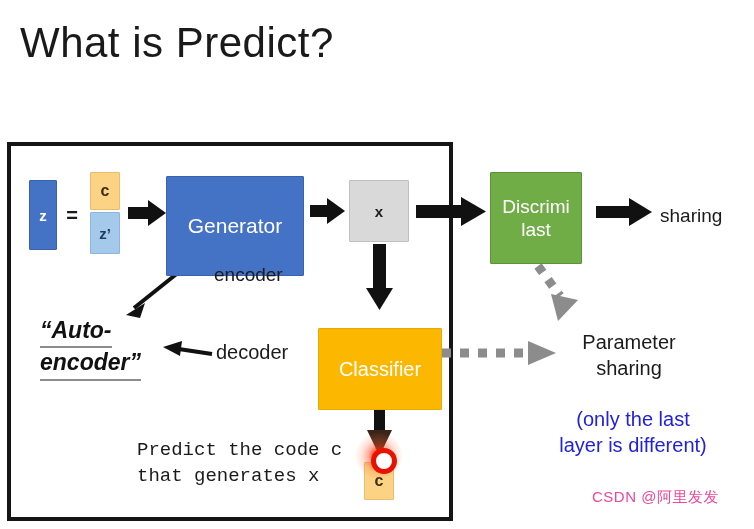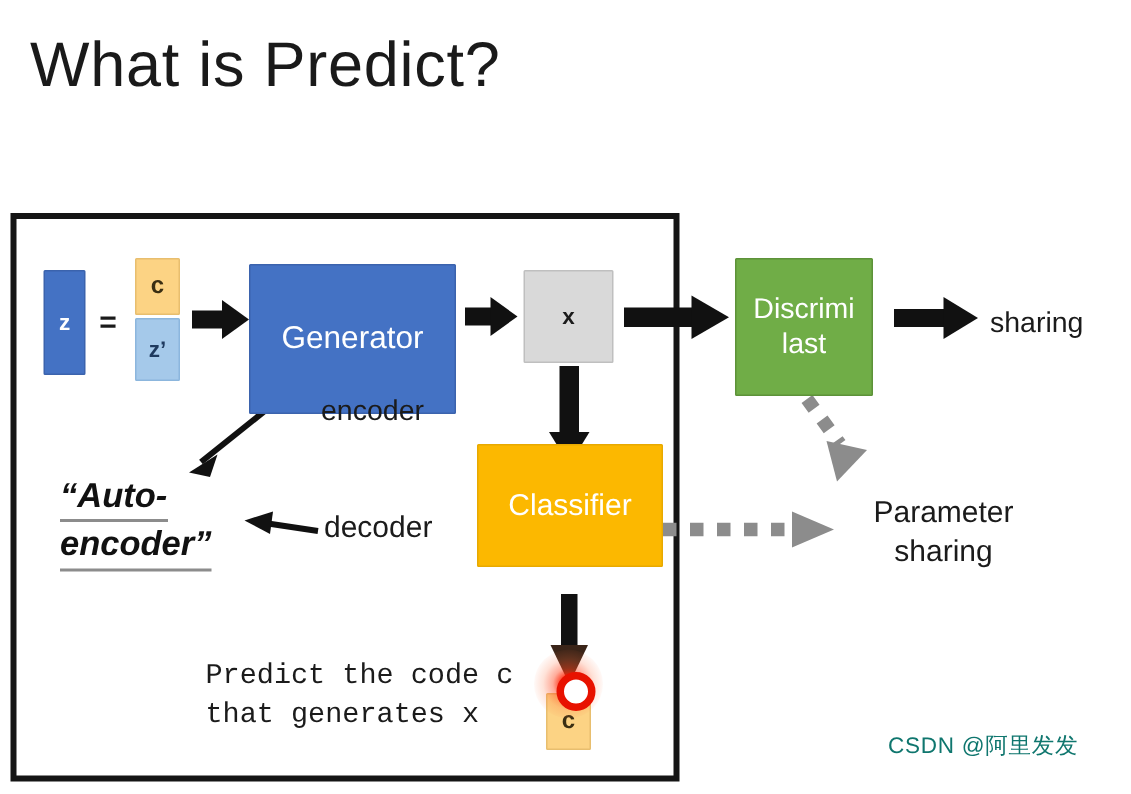--- a/index.html
+++ b/index.html
@@ -107,21 +107,21 @@
     width: 92px; height: 92px;
     background: #70ad47;
     border: 1px solid #5d9239;
     color: #ffffff;
     font-size: 19px;
     font-weight: 400;
     line-height: 1.22;
     flex-direction: column;
   }
   #box-clf {
-    left: 318px; top: 296px;
+    left: 318px; top: 328px;
     width: 124px; height: 82px;
     background: #fcb800;
     border: 1px solid #e8a900;
     color: #ffffff;
     font-size: 20px;
     font-weight: 400;
   }
   #box-c2 {
     left: 364px; top: 462px;
     width: 30px; height: 38px;
@@ -206,21 +206,21 @@
     border-radius: 50%;
     border: 5px solid #e81200;
     background: #ffffff;
   }
 
   
   #watermark {
     position: absolute;
     left: 592px; top: 488px;
     font-size: 15px;
-    color: #0f766e;
+    color: #ec4899;
     letter-spacing: 0.5px;
   }
 </style>
 </head>
 <body>
 
 <div id="stage">
 
   <div id="title">What is Predict?</div>
 
@@ -309,20 +309,24 @@
   <div class="lbl" id="lbl-autoenc">
     <span class="u1">“Auto-</span>
     <span class="u2">encoder”</span>
   </div>
 
   <div class="lbl" id="lbl-param">
     <span>Parameter</span><br>
     <span>sharing</span>
   </div>
 
+  <div class="lbl" id="lbl-blue">
+    <span>(only the last</span><br>
+    <span>layer is different)</span>
+  </div>
 
   <div class="lbl" id="lbl-predict">
     <span>Predict the code c</span><br>
     <span>that generates x</span>
   </div>
 
   <div id="laser"></div>
 
   <div id="watermark">CSDN @阿里发发</div>
 

